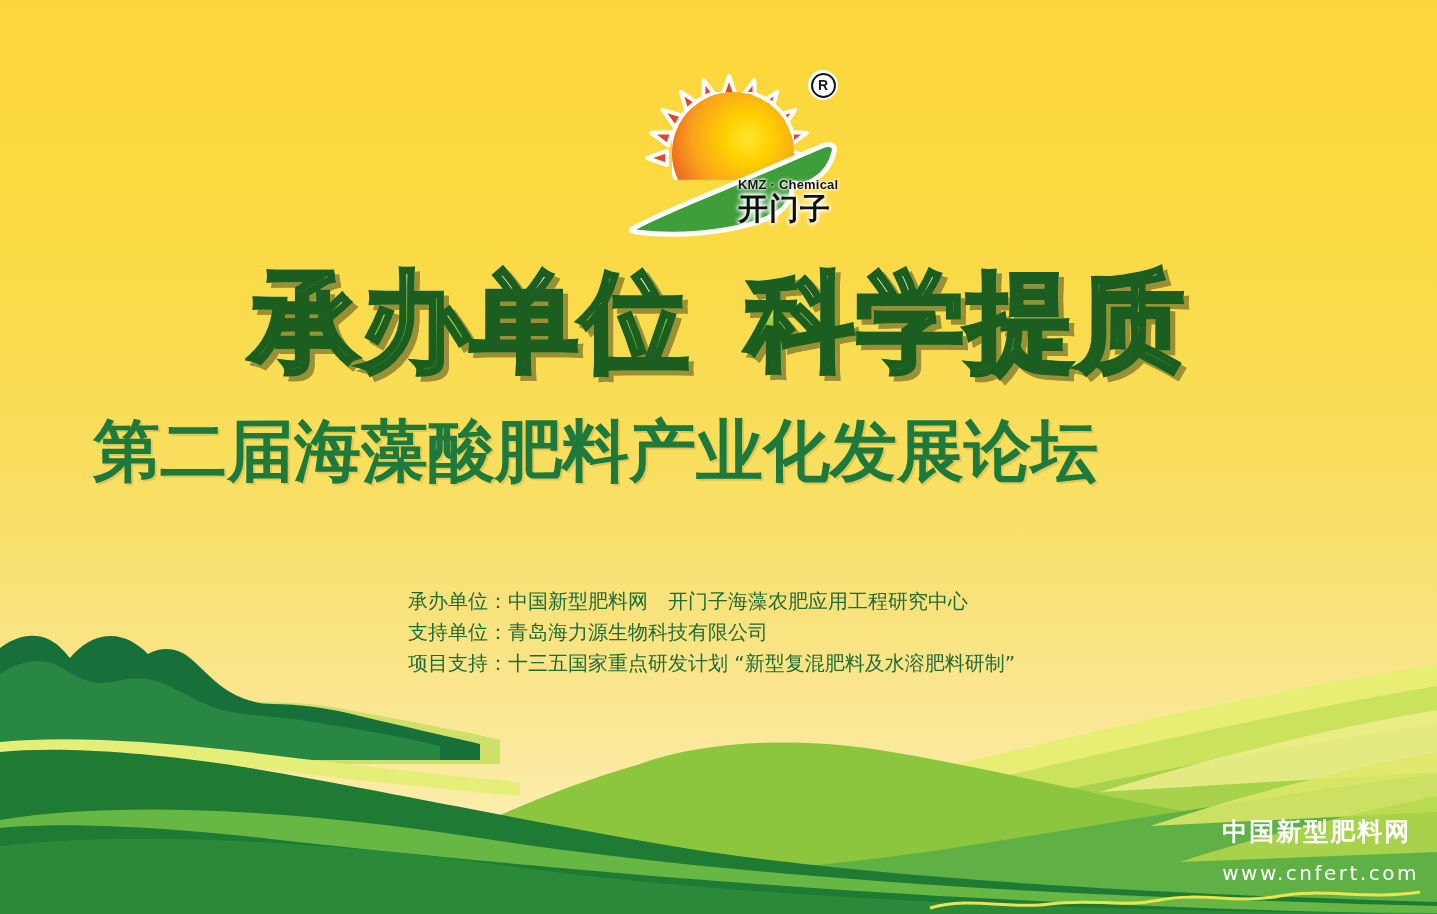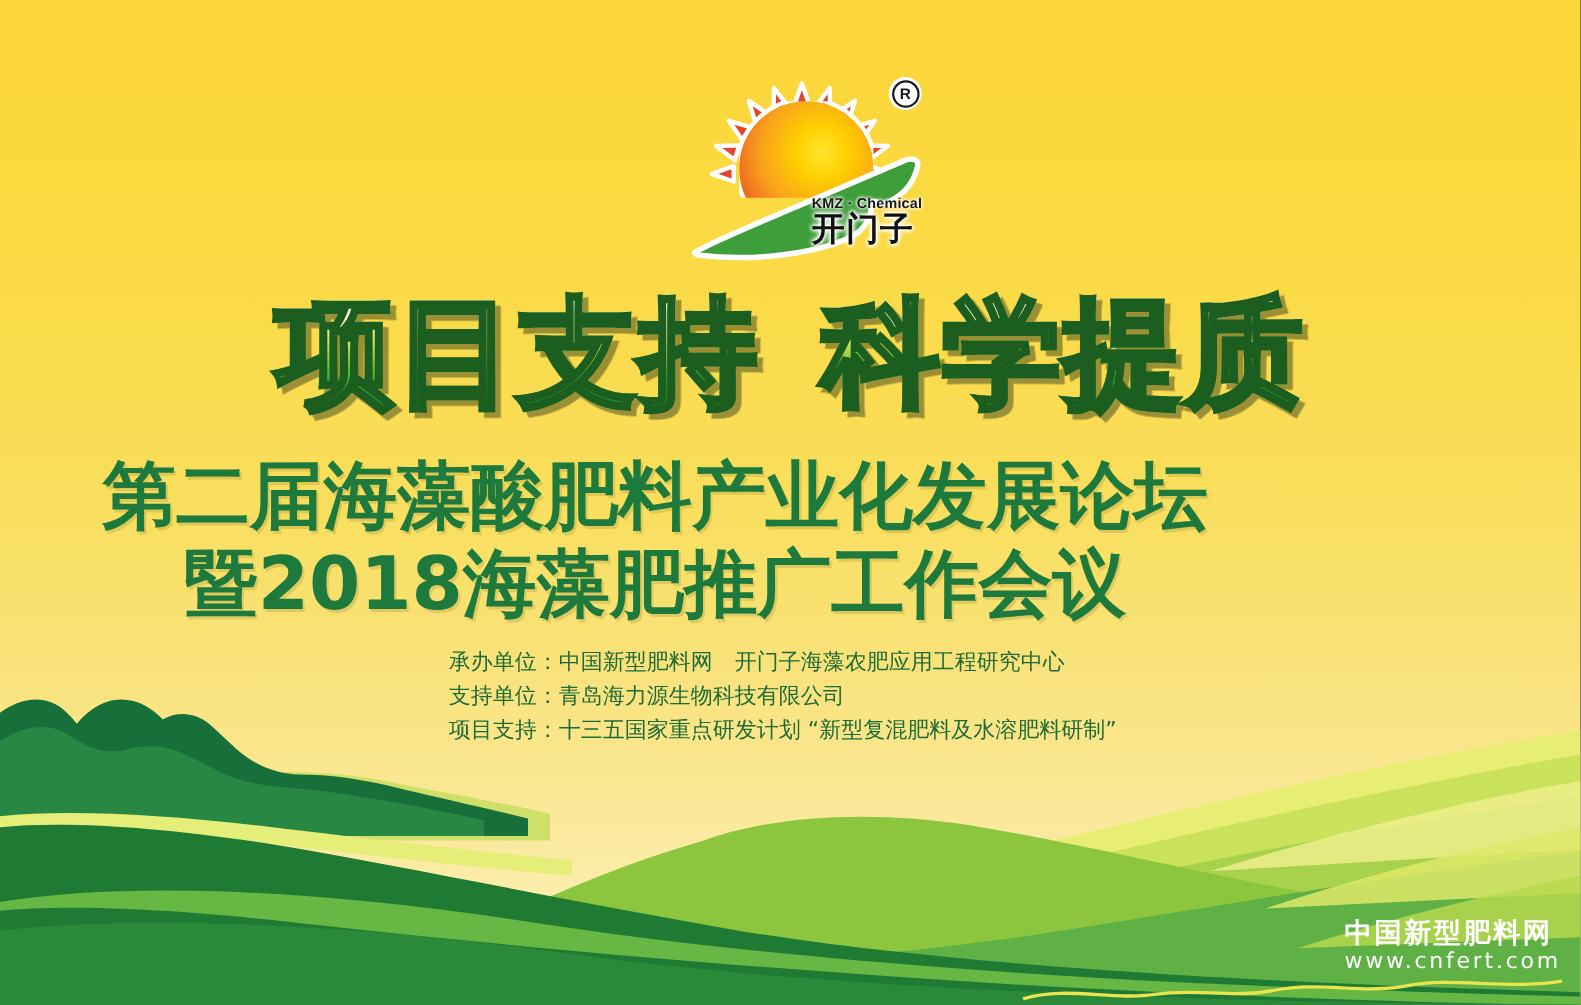--- a/index.html
+++ b/index.html
@@ -155,20 +155,21 @@
     font-weight: bold;
     letter-spacing: 2px;
     line-height: 1.1;
     font-family: "DejaVu Sans", "Liberation Sans", sans-serif;
   }
   .watermark .wm-url {
     font-size: 20px;
     letter-spacing: 2.5px;
     line-height: 1.25;
     font-family: "DejaVu Sans", "Liberation Sans", sans-serif;
+    margin-top: 16px;
   }
 </style>
 </head>
 <body>
 
 <div id="poster">
 
   <div class="logo-wrap">
 
     <svg class="sun-rays" viewBox="0 0 170 150">
@@ -230,25 +231,24 @@
       <div class="kmz">KMZ · Chemical</div>
       <div class="cn">开门子</div>
     </div>
 
     <div class="reg-mark">
       <span class="rg">R</span>
     </div>
   </div>
 
   <div class="headline">
-    <span class="hl-inner">项目支持</span><span class="gap"></span><span class="hl-inner">科学提质</span>
+    <span class="hl-inner">承办单位</span><span class="gap"></span><span class="hl-inner">科学提质</span>
   </div>
 
   <div class="subtitle subtitle-1">第二届海藻酸肥料产业化发展论坛</div>
-  <div class="subtitle subtitle-2">暨2018海藻肥推广工作会议</div>
 
   <div class="info-block">
     <div class="info-line">承办单位：中国新型肥料网　开门子海藻农肥应用工程研究中心</div>
     <div class="info-line">支持单位：青岛海力源生物科技有限公司</div>
     <div class="info-line">项目支持：十三五国家重点研发计划 “新型复混肥料及水溶肥料研制”</div>
   </div>
 
   <svg class="landscape" viewBox="0 0 1437 290" preserveAspectRatio="none">
 
     <path d="M1437,40 C1250,70 1030,120 820,175 C620,226 360,262 0,280 L0,290 L1437,290 Z" fill="#E8EE74"></path>

